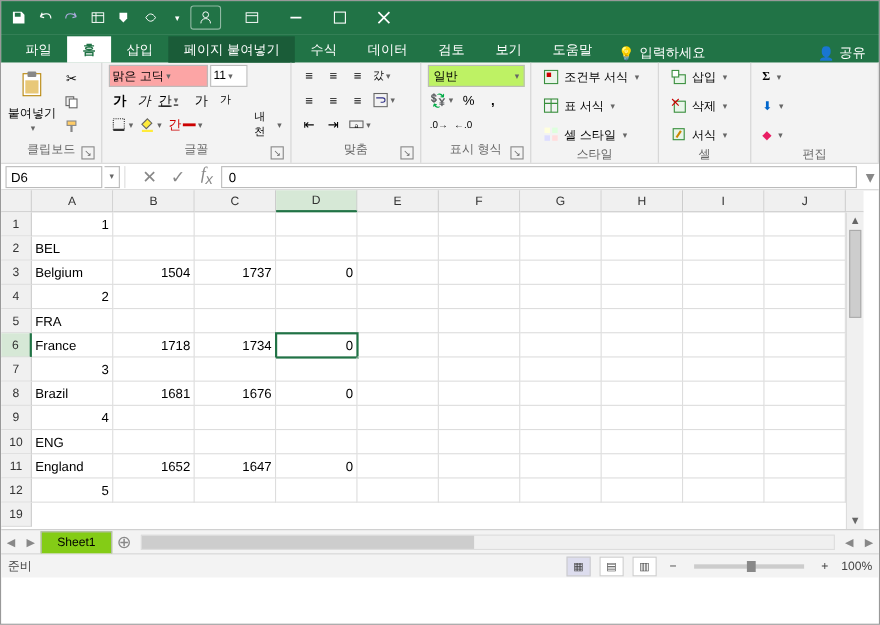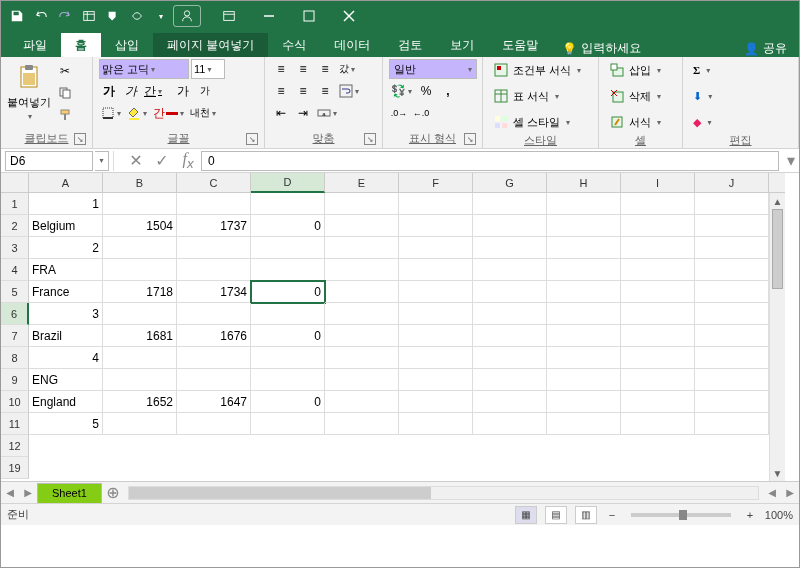--- a/index.html
+++ b/index.html
@@ -21,36 +21,36 @@
 .tab.active { background: #fff; color: #217346; font-weight: 600; }
 .tab.pagelayout { background: #1a5c38; }
 .tabs .spacer { flex: 1; }
 .tell-me { color: #fff; font-size: 12px; padding: 0 10px; display: flex; align-items: center; gap: 4px; }
 .share-btn { color: #fff; font-size: 12px; padding: 0 12px; display: flex; align-items: center; gap: 4px; }
 
 
 .ribbon { height: 92px; background: #f3f3f3; border-bottom: 1px solid #d4d4d4; display: flex; }
 .ribbon-group { border-right: 1px solid #d4d4d4; padding: 2px 6px; display: flex; flex-direction: column; }
 .ribbon-group .group-body { flex: 1; display: flex; align-items: flex-start; gap: 4px; }
-.ribbon-group .group-label { height: 18px; font-size: 11px; color: #666; text-align: center; display:flex; align-items:flex-end; justify-content:center; position:relative;text-decoration:underline; }
+.ribbon-group .group-label { height: 18px; font-size: 11px; color: #666; text-align: center; display:flex; align-items:flex-start; justify-content:center; position:relative; }
 .ribbon-group .group-label .launcher { position:absolute; right:0; bottom:1px; width:12px; height:12px; border:1px solid #888; font-size:8px; display:flex; align-items:center; justify-content:center; cursor:pointer; }
 
 .big-btn { width: 44px; display:flex; flex-direction:column; align-items:center; justify-content:center; font-size:11px; gap:2px; padding-top:2px; cursor:pointer; }
 .big-btn .icon-slot { width: 32px; height: 32px; display:flex; align-items:center; justify-content:center; }
 
 .col-stack { display:flex; flex-direction:column; gap:2px; padding-top:2px; }
 .row-stack { display:flex; gap:2px; align-items:center; }
 .mini-btn { width:20px; height:20px; display:flex; align-items:center; justify-content:center; cursor:pointer; font-size:12px; }
 .mini-btn.wide { width:auto; padding:0 2px; }
 
-.font-combo { width: 90px; height: 20px; border: 1px solid #bbb; font-size:11px; padding:0 2px; display:flex; align-items:center; background:#c4b5fd; }
+.font-combo { width: 90px; height: 20px; border: 1px solid #bbb; font-size:11px; padding:0 2px; display:flex; align-items:center; background:#fca5a5; }
 .size-combo { width: 34px; height:20px; border:1px solid #bbb; font-size:11px; padding:0 2px; display:flex; align-items:center; background:#fff; }
 .dd { font-size:8px; color:#666; margin-left:2px; }
 
-.num-combo { width:88px; height:20px; border:1px solid #bbb; font-size:11px; padding:0 4px; display:flex; align-items:center; background:#c4b5fd; }
+.num-combo { width:88px; height:20px; border:1px solid #bbb; font-size:11px; padding:0 4px; display:flex; align-items:center; background:#bef264; }
 
 .menu-item { height:22px; display:flex; align-items:center; gap:4px; font-size:11px; padding:0 4px; cursor:pointer; white-space:nowrap; }
 .menu-item .icon-slot { width:16px; height:16px; display:flex; align-items:center; justify-content:center; }
 
 
 .fbar-row { height: 24px; border-bottom: 1px solid #d4d4d4; display:flex; align-items:center; background:#fff; }
 .name-box { width: 88px; height: 20px; border:1px solid #bbb; margin:0 2px 0 4px; font-size:12px; padding:0 4px; display:flex; align-items:center; }
 .name-dd { width:14px; height:20px; border:1px solid #bbb; border-left:none; display:flex; align-items:center; justify-content:center; font-size:8px; color:#666; cursor:pointer; }
 .fbar-btn { width:26px; height:20px; display:flex; align-items:center; justify-content:center; color:#888; cursor:pointer; }
 .fbar-input { flex:1; height:20px; border:1px solid #bbb; font-size:12px; padding:0 6px; display:flex; align-items:center; margin-right:4px; }
@@ -262,21 +262,21 @@
             <span class="dd">▾</span>
           </div>
         <div class="mini-btn wide">
             <span style="font-family:serif;color:#c00;">간</span>
             <svg width="12" height="3" style="margin-left:1px;">
               <rect width="12" height="3" fill="#c00"></rect>
             </svg>
             <span class="dd">▾</span>
           </div>
         <div class="mini-btn wide">
-            <span style="font-size:10px;">내천</span>
+            <span style="font-size:10px;margin-left:41px;">내천</span>
             <span class="dd">▾</span>
           </div>
       </div>
     </div>
     <div class="group-label">
         <span>글꼴</span>
         <div class="launcher">↘</div>
       </div>
   </div>
 
@@ -503,20 +503,32 @@
           <div class="cell"></div>
           <div class="cell"></div>
           <div class="cell"></div>
           <div class="cell"></div>
           <div class="cell"></div>
           <div class="cell"></div>
           <div class="cell"></div>
           <div class="cell"></div>
         </div>
         <div class="cell-row">
+          <div class="cell">BEL</div>
+          <div class="cell"></div>
+          <div class="cell"></div>
+          <div class="cell"></div>
+          <div class="cell"></div>
+          <div class="cell"></div>
+          <div class="cell"></div>
+          <div class="cell"></div>
+          <div class="cell"></div>
+          <div class="cell"></div>
+        </div>
+        <div class="cell-row">
           <div class="cell">Belgium</div>
           <div class="cell r">1504</div>
           <div class="cell r">1737</div>
           <div class="cell r">0</div>
           <div class="cell"></div>
           <div class="cell"></div>
           <div class="cell"></div>
           <div class="cell"></div>
           <div class="cell"></div>
           <div class="cell"></div>

